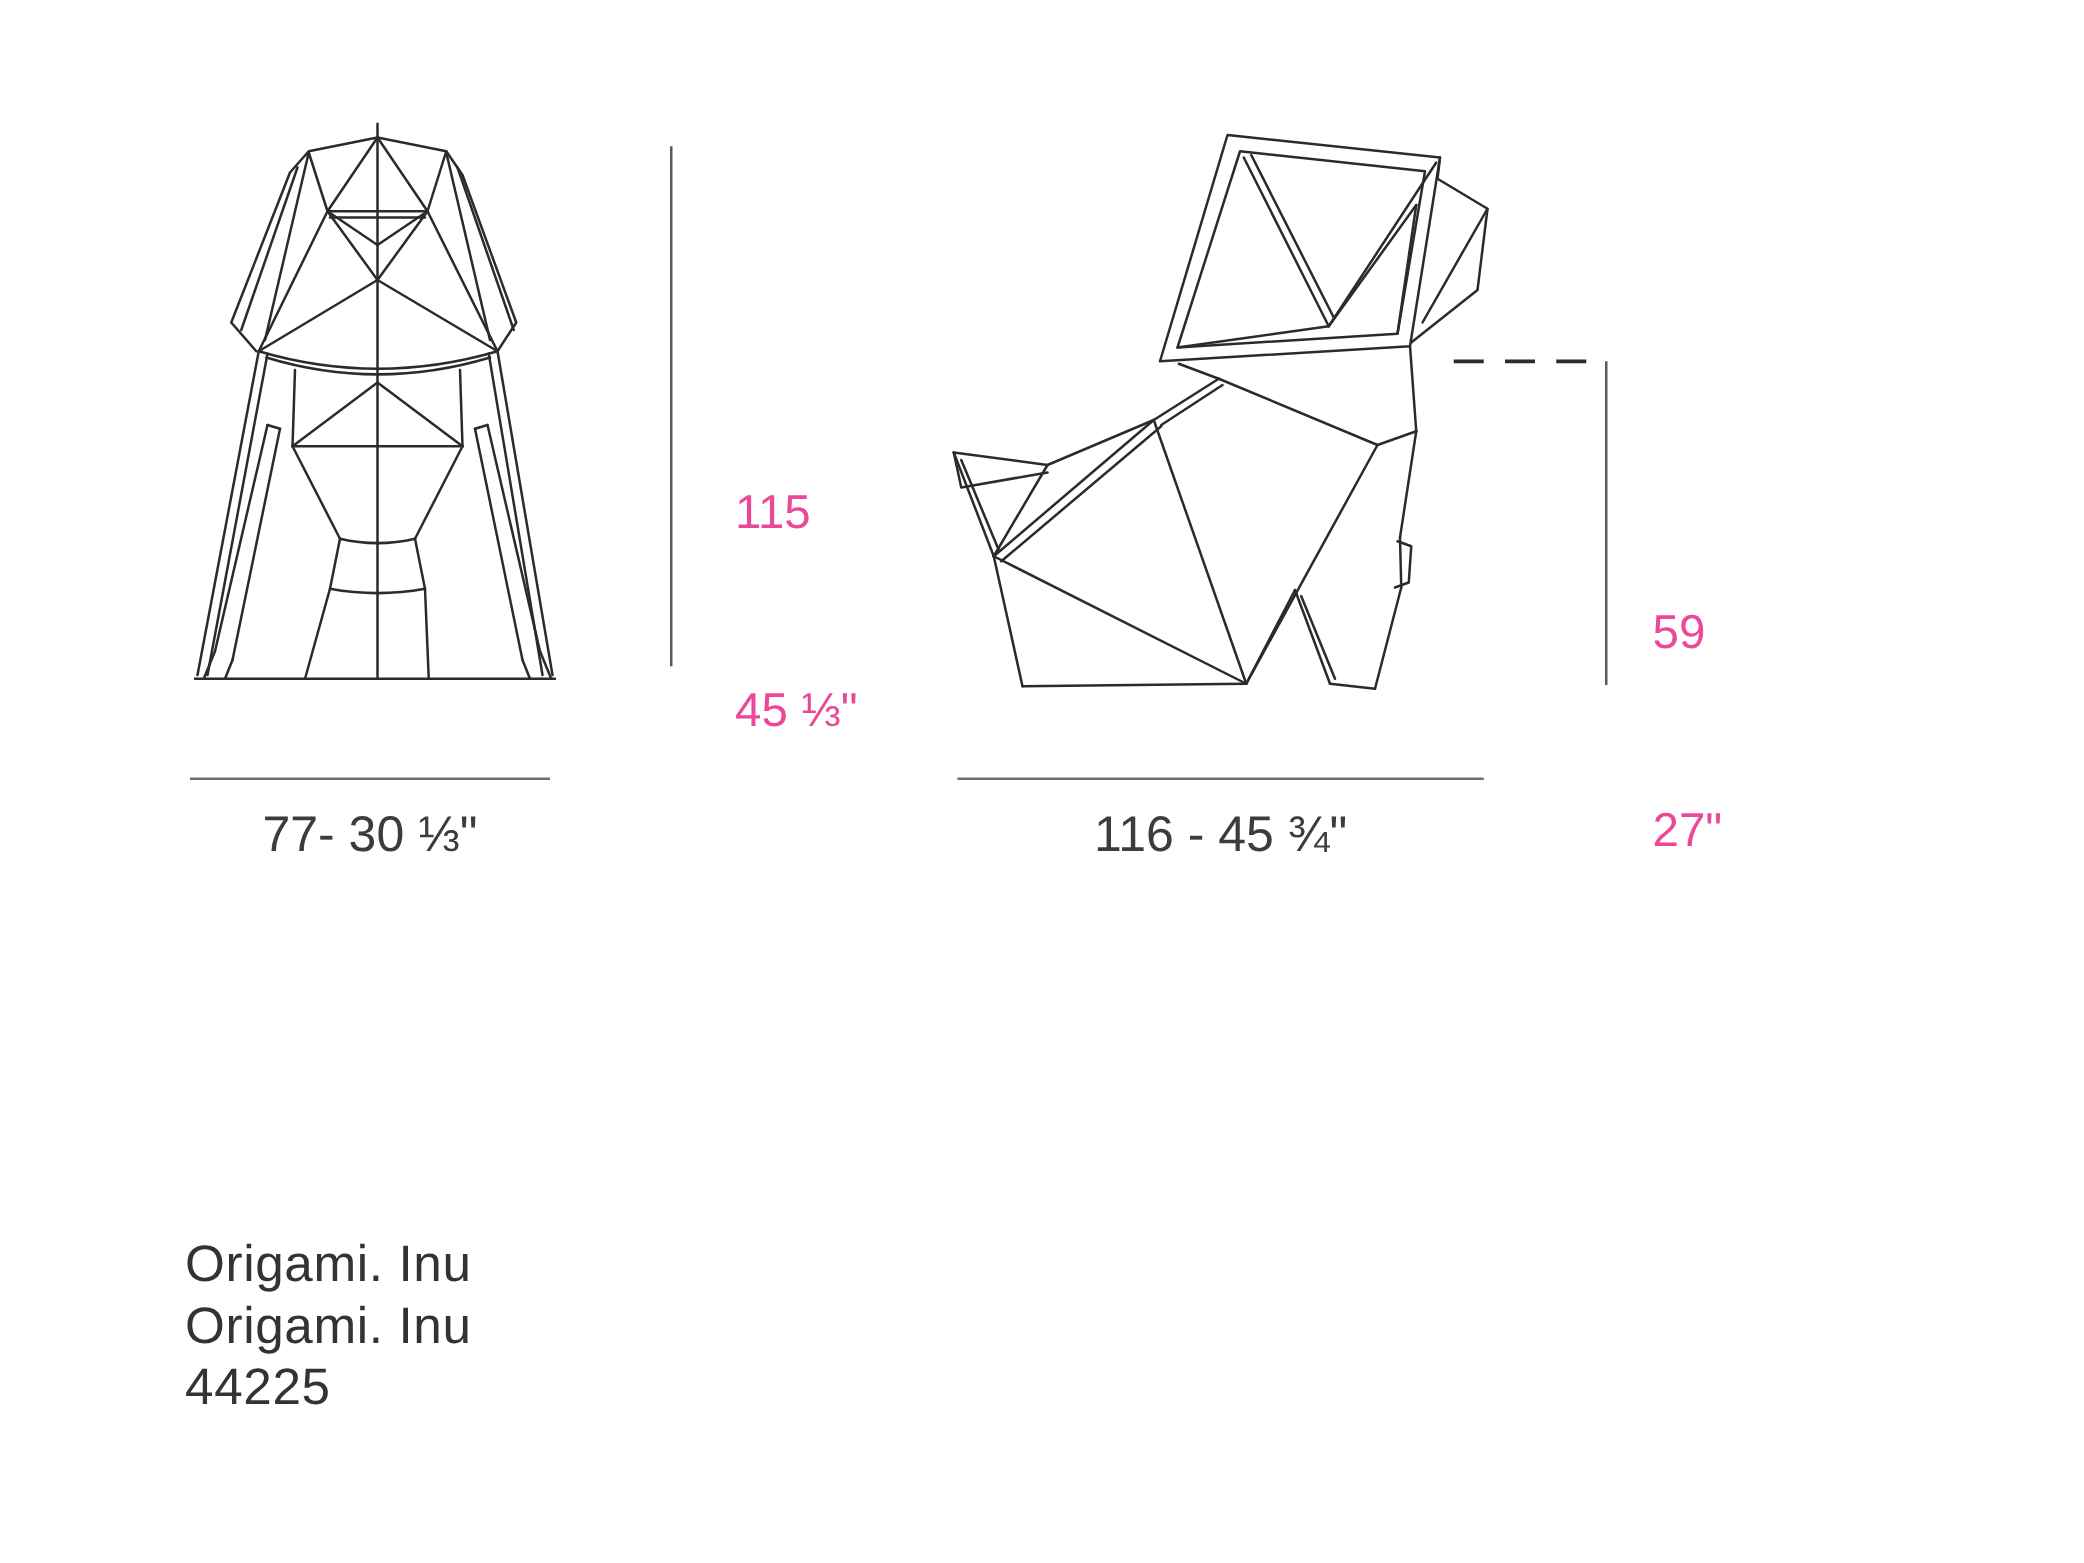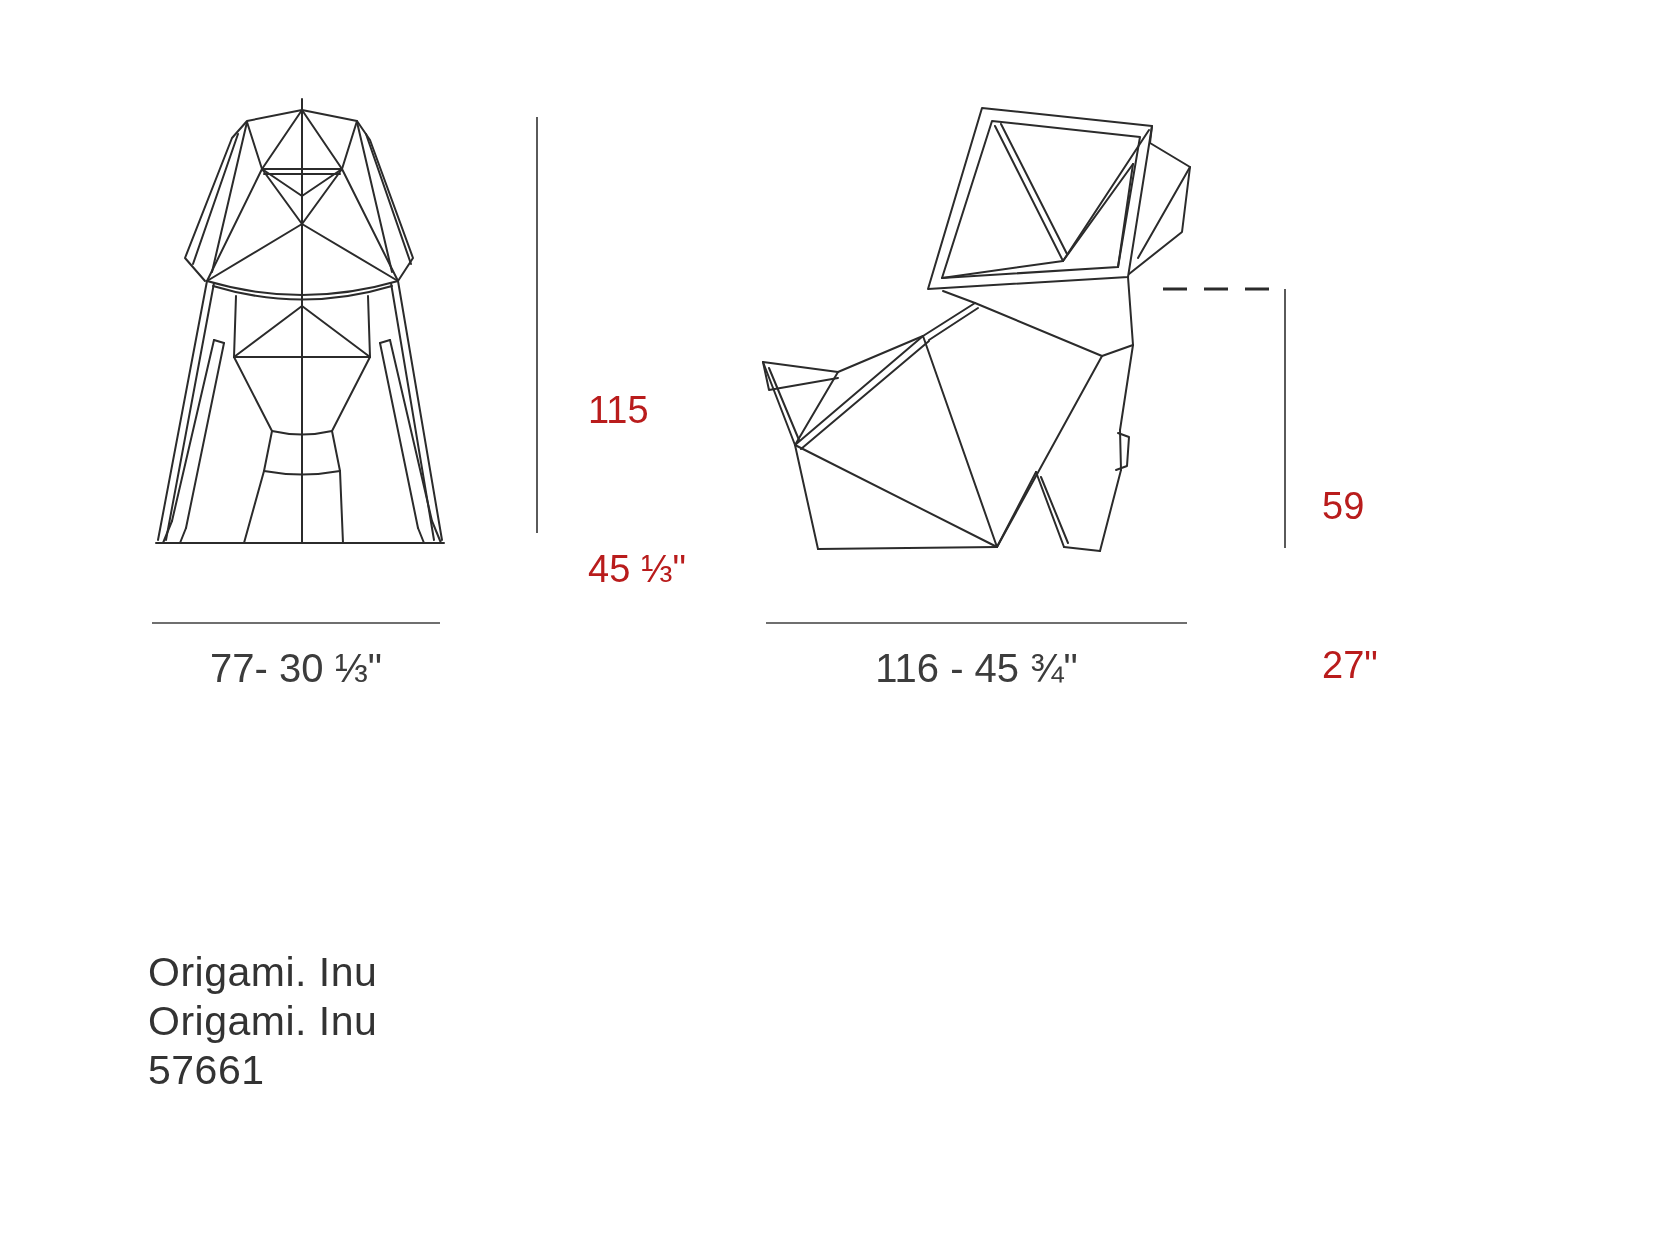--- a/index.html
+++ b/index.html
@@ -6,36 +6,36 @@
   #page{
     position:relative;
     width:1667px;height:1250px;
     background:#ffffff;
     font-family:"Liberation Sans","DejaVu Sans",sans-serif;
     overflow:hidden;
   }
   #drawing-svg{position:absolute;left:0;top:0;}
   .dim-label{
     position:absolute;
-    color:#b91c1c;
+    color:#ec4899;
     font-size:38px;
     line-height:53px;
     white-space:pre;
   }
   .dim-label div{white-space:pre;}
   .width-label{
     position:absolute;
     color:#3c3c3c;
     font-size:40px;
     text-align:center;
     white-space:pre;
   }
   #product-block{
     position:absolute;
-    left:148px;top:948px;
+    left:148px;top:987px;
     color:#333333;
     font-size:41px;
     line-height:49px;
     letter-spacing:0.5px;
   }
 </style>
 </head>
 <body>
 
 <div id="page">
@@ -185,16 +185,16 @@
     <div>27"</div>
   </div>
 
   <div class="width-label" style="left:150px;top:646px;width:292px;">77- 30 ⅓"</div>
 
   <div class="width-label" style="left:766px;top:646px;width:421px;">116 - 45 ¾"</div>
 
   <div id="product-block">
     <div>Origami. Inu</div>
     <div>Origami. Inu</div>
-    <div>57661</div>
+    <div>44225</div>
   </div>
 
 </div>
 
 </body></html>

